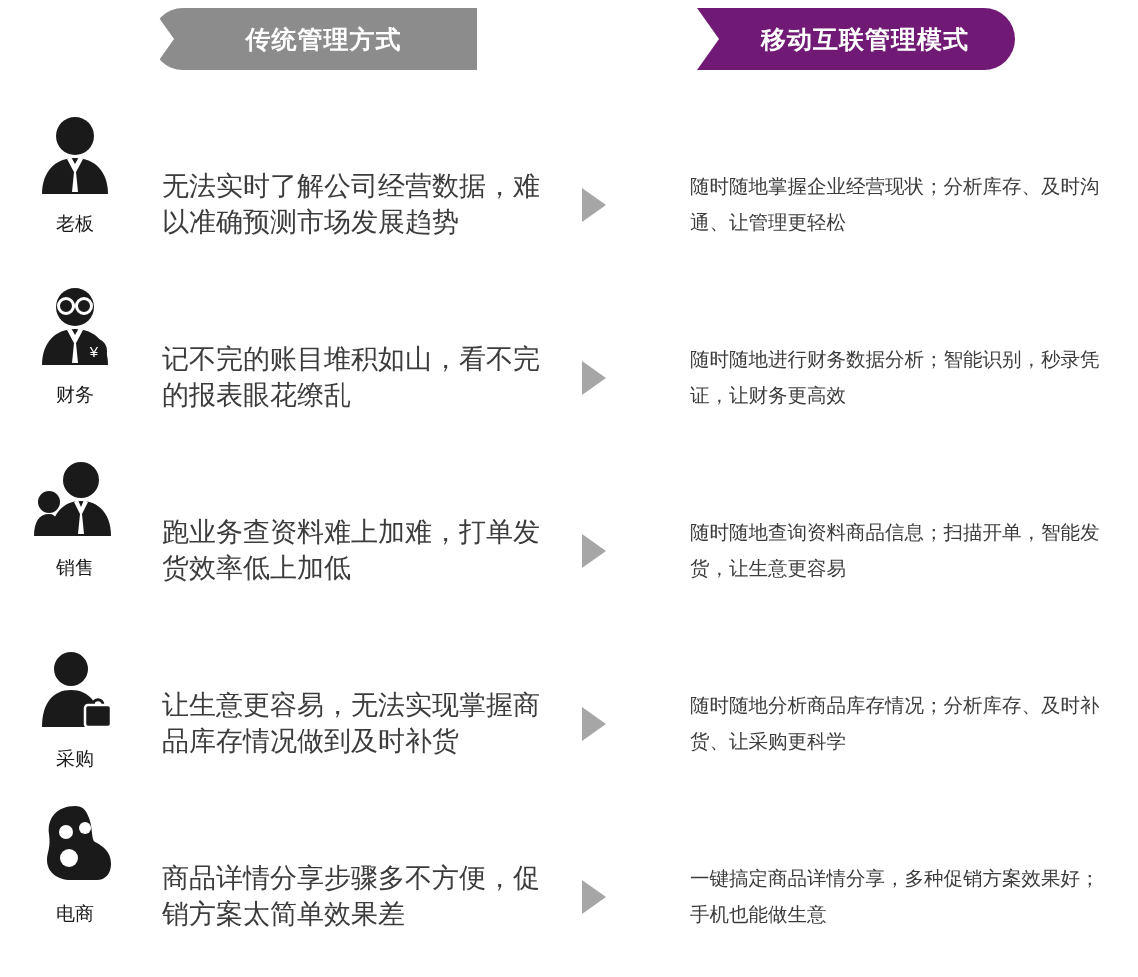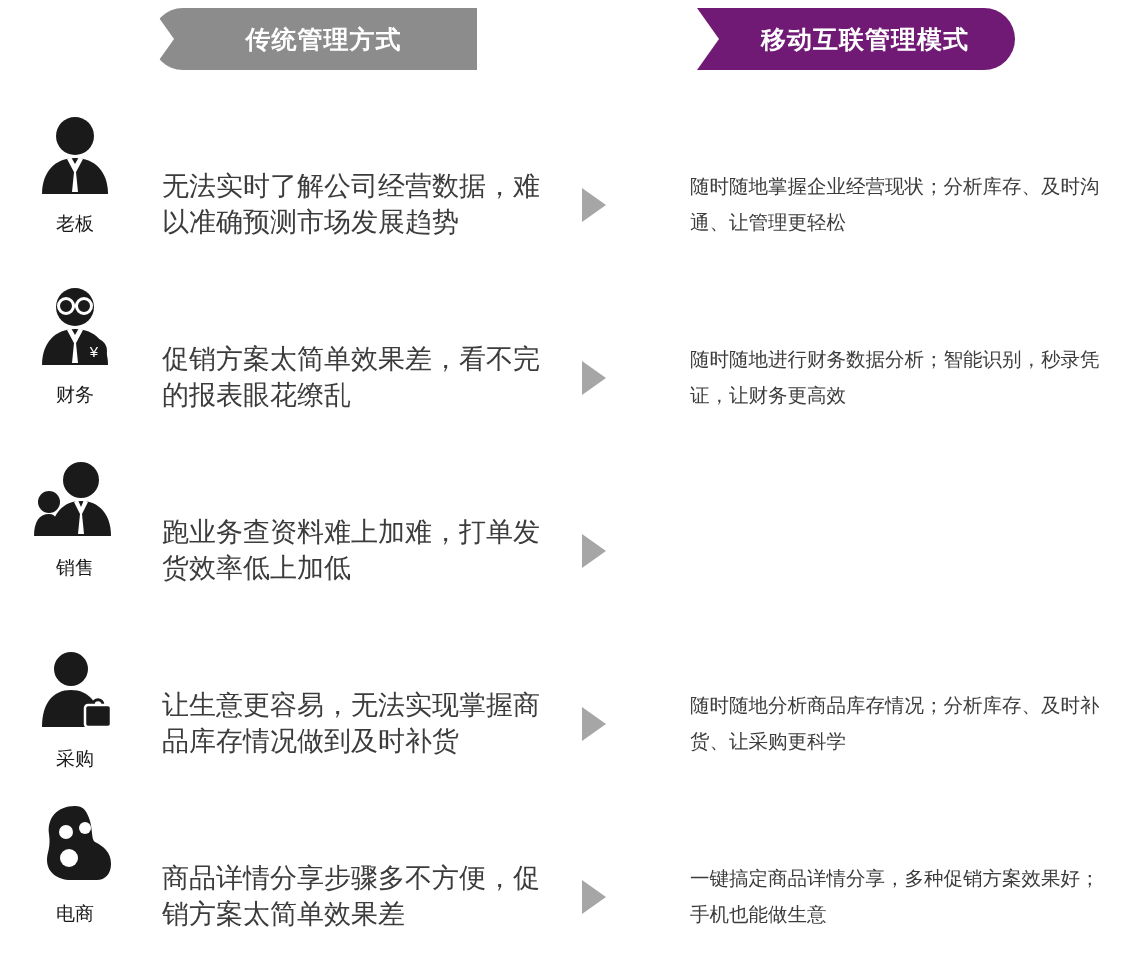--- a/index.html
+++ b/index.html
@@ -186,39 +186,40 @@
         <circle cx="33" cy="23" r="7.5" fill="none" stroke="#ffffff" stroke-width="3"></circle>
         <circle cx="51" cy="23" r="7.5" fill="none" stroke="#ffffff" stroke-width="3"></circle>
         <line x1="40.5" y1="23" x2="43.5" y2="23" stroke="#ffffff" stroke-width="3"></line>
         <path d="M34 47 L42 62 L50 47 L46 45 L42 52 L38 45 Z" fill="#ffffff"></path>
         <path d="M41 60 L43 60 L45 80 L39 80 Z" fill="#ffffff"></path>
         <circle cx="61" cy="68" r="13" fill="#1a1a1a"></circle>
         <text x="61" y="74" font-size="15" font-family="'Liberation Sans',sans-serif" fill="#ffffff" text-anchor="middle">¥</text>
       </svg>
       <div class="role-label">财务</div>
     </div>
-    <div class="col-left">促销方案太简单效果差，看不完的报表眼花缭乱</div>
+    <div class="col-left">记不完的账目堆积如山，看不完的报表眼花缭乱</div>
     <div class="arrow"></div>
     <div class="col-right">随时随地进行财务数据分析；智能识别，秒录凭证，让财务更高效</div>
   </div>
 
   <div class="row">
     <div class="role">
       <svg class="role-icon" viewBox="0 0 84 95">
         <circle cx="48" cy="24" r="18" fill="#1a1a1a"></circle>
         <path d="M48 45 C30 45 18 58 18 80 L78 80 C78 58 66 45 48 45 Z" fill="#1a1a1a"></path>
         <path d="M41 46 L48 60 L55 46 L51 44 L48 51 L45 44 Z" fill="#ffffff"></path>
         <path d="M47 58 L49 58 L51 78 L45 78 Z" fill="#ffffff"></path>
         <circle cx="16" cy="46" r="11" fill="#1a1a1a"></circle>
         <path d="M16 58 C6 58 1 66 1 80 L26 80 C26 66 24 58 16 58 Z" fill="#1a1a1a"></path>
       </svg>
       <div class="role-label">销售</div>
     </div>
     <div class="col-left">跑业务查资料难上加难，打单发货效率低上加低</div>
     <div class="arrow"></div>
+    <div class="col-right">随时随地查询资料商品信息；扫描开单，智能发货，让生意更容易</div>
   </div>
 
   <div class="row">
     <div class="role">
       <svg class="role-icon" viewBox="0 0 84 95">
         <circle cx="38" cy="22" r="17" fill="#1a1a1a"></circle>
         <path d="M38 43 C20 43 9 56 9 80 L67 80 C67 56 56 43 38 43 Z" fill="#1a1a1a"></path>
         <rect x="52" y="58" width="26" height="22" rx="3" fill="#1a1a1a"></rect>
         <path d="M60 58 C60 51 70 51 70 58" fill="none" stroke="#1a1a1a" stroke-width="3"></path>
         <rect x="52" y="58" width="26" height="22" rx="3" fill="none" stroke="#ffffff" stroke-width="2.5"></rect>

